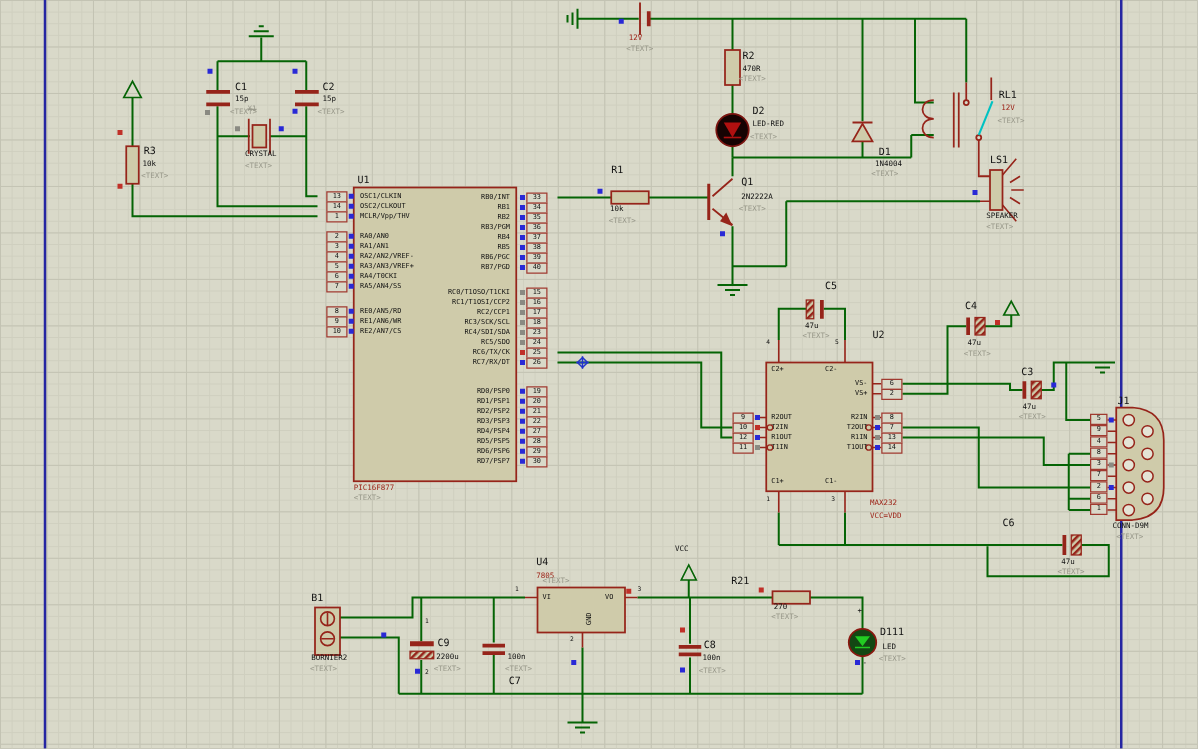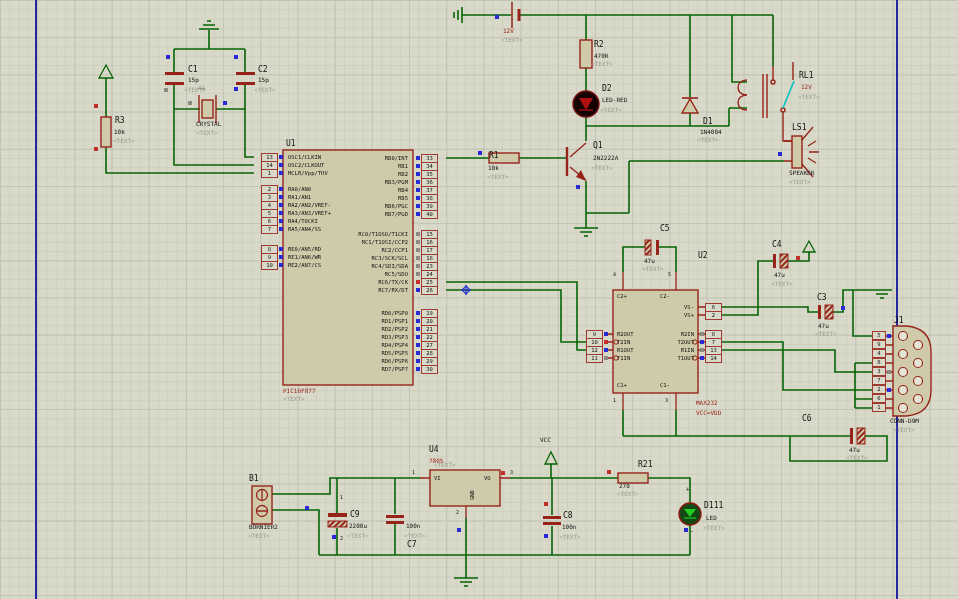--- a/index.html
+++ b/index.html
@@ -582,41 +582,41 @@
 <div class="lb ghost" style="left:501px;top:37px">&lt;TEXT&gt;</div>
 
 <div class="lb ref" style="left:594px;top:41px">R2</div>
 <div class="lb val" style="left:594px;top:53px">470R</div>
 <div class="lb ghost" style="left:591px;top:61px">&lt;TEXT&gt;</div>
 
 <div class="lb ref" style="left:602px;top:85px">D2</div>
 <div class="lb val" style="left:602px;top:97px">LED-RED</div>
 <div class="lb ghost" style="left:600px;top:107px">&lt;TEXT&gt;</div>
 
-<div class="lb ref" style="left:489px;top:152px">R1</div>
+<div class="lb ref" style="left:489px;top:132px">R1</div>
 <div class="lb val" style="left:488px;top:165px">10k</div>
 <div class="lb ghost" style="left:487px;top:174px">&lt;TEXT&gt;</div>
 
 <div class="lb ref" style="left:593px;top:142px">Q1</div>
 <div class="lb val" style="left:593px;top:155px">2N2222A</div>
 <div class="lb ghost" style="left:591px;top:165px">&lt;TEXT&gt;</div>
 
 <div class="lb ref" style="left:703px;top:118px">D1</div>
 <div class="lb val" style="left:700px;top:129px">1N4004</div>
 <div class="lb ghost" style="left:697px;top:137px">&lt;TEXT&gt;</div>
 
 <div class="lb ref" style="left:799px;top:72px">RL1</div>
 <div class="lb val red" style="left:801px;top:84px">12V</div>
 <div class="lb ghost" style="left:798px;top:94px">&lt;TEXT&gt;</div>
 
 <div class="lb ref" style="left:792px;top:124px">LS1</div>
 <div class="lb val" style="left:789px;top:170px">SPEAKER</div>
 <div class="lb ghost" style="left:789px;top:179px">&lt;TEXT&gt;</div>
 
-<div class="lb ref" style="left:698px;top:252px">U2</div>
+<div class="lb ref" style="left:698px;top:264px">U2</div>
 <div class="lb val red" style="left:696px;top:400px">MAX232</div>
 <div class="lb val red" style="left:696px;top:410px">VCC=VDD</div>
 
 <div class="lb ref" style="left:660px;top:225px">C5</div>
 <div class="lb val" style="left:644px;top:258px">47u</div>
 <div class="lb ghost" style="left:642px;top:266px">&lt;TEXT&gt;</div>
 
 <div class="lb ref" style="left:772px;top:241px">C4</div>
 <div class="lb val" style="left:774px;top:272px">47u</div>
 <div class="lb ghost" style="left:771px;top:281px">&lt;TEXT&gt;</div>
@@ -648,21 +648,21 @@
 <div class="lb tiny" style="left:340px;top:536px">2</div>
 
 <div class="lb ref" style="left:407px;top:541px">C7</div>
 <div class="lb val" style="left:406px;top:523px">100n</div>
 <div class="lb ghost" style="left:404px;top:533px">&lt;TEXT&gt;</div>
 
 <div class="lb ref" style="left:563px;top:512px">C8</div>
 <div class="lb val" style="left:562px;top:524px">100n</div>
 <div class="lb ghost" style="left:559px;top:534px">&lt;TEXT&gt;</div>
 
-<div class="lb ref" style="left:638px;top:461px">R21</div>
+<div class="lb ref" style="left:585px;top:461px">R21</div>
 <div class="lb val" style="left:619px;top:483px">270</div>
 <div class="lb ghost" style="left:617px;top:491px">&lt;TEXT&gt;</div>
 
 <div class="lb ref" style="left:704px;top:502px">D111</div>
 <div class="lb val" style="left:706px;top:515px">LED</div>
 <div class="lb ghost" style="left:703px;top:525px">&lt;TEXT&gt;</div>
 <div class="lb val" style="left:686px;top:486px">+</div>
 <div class="lb val" style="left:690px;top:528px">-</div>
 
 <div class="lb val" style="left:540px;top:437px">VCC</div>

